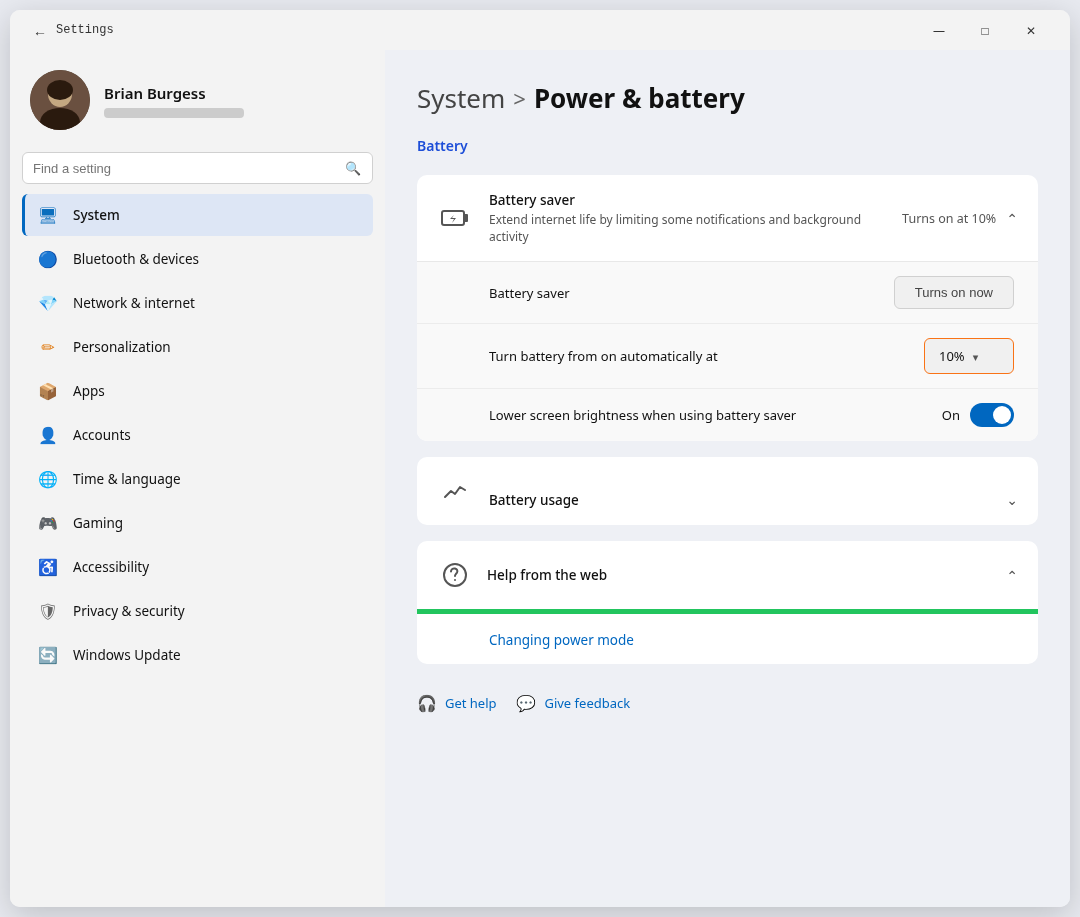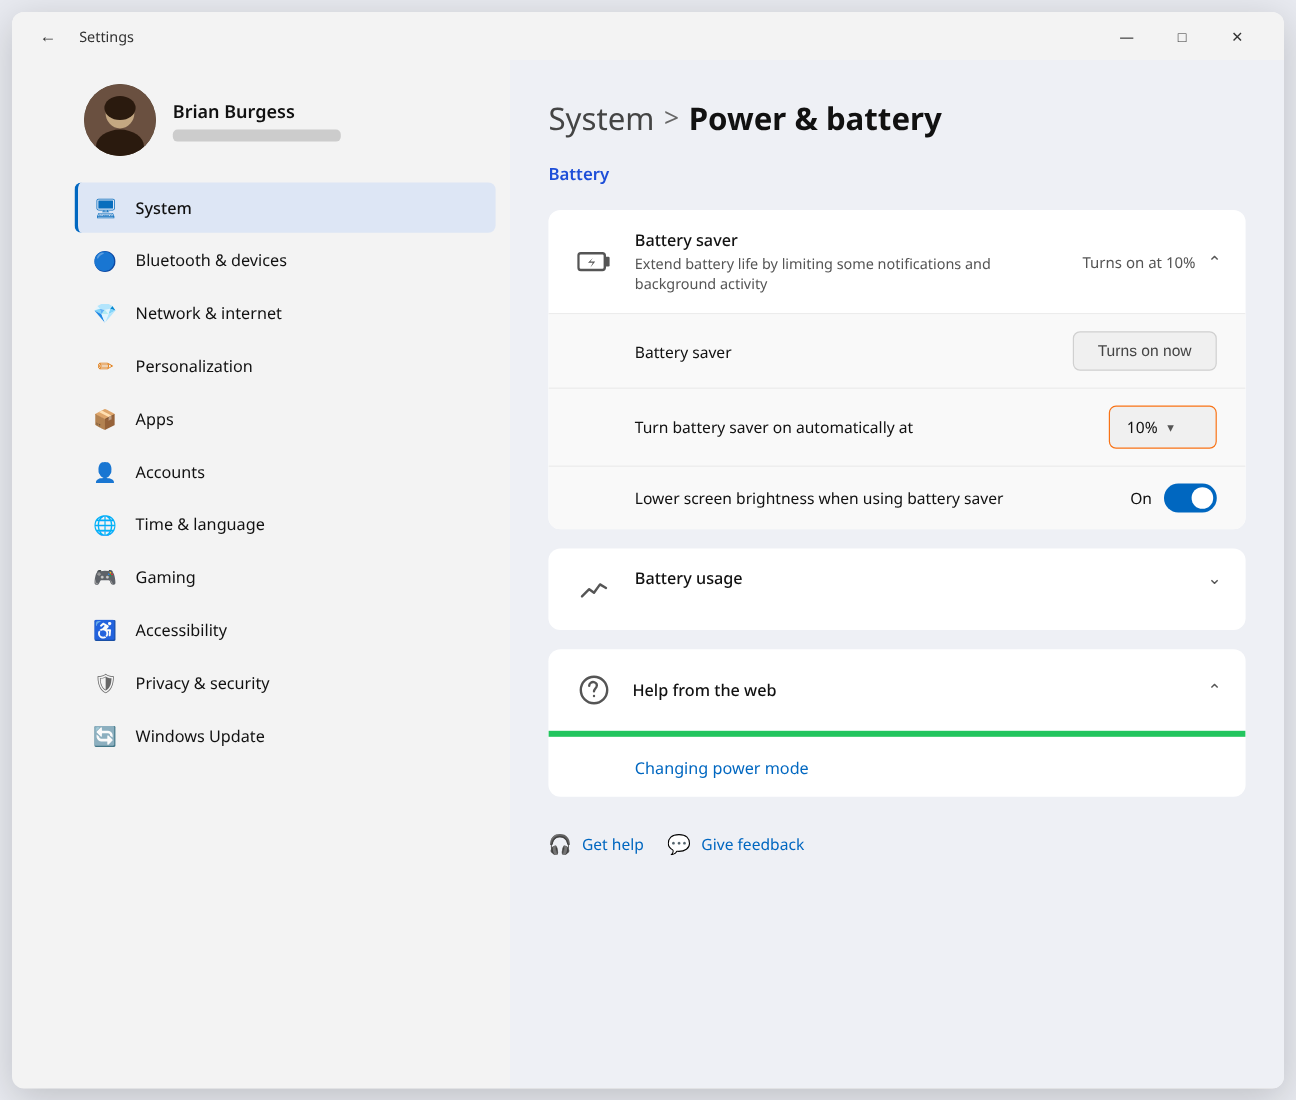--- a/index.html
+++ b/index.html
@@ -27,21 +27,22 @@
       height: 40px;
       background: #f3f3f3;
       display: flex;
       align-items: center;
       padding: 0 16px;
       flex-shrink: 0;
     }
     .titlebar-title {
       font-size: 12px;
       color: #333;
-      margin-left: 12px;
+      margin-left: 2px;
+      font-family: Liberation Mono, monospace;
     }
     .titlebar-controls {
       margin-left: auto;
       display: flex;
       gap: 0;
     }
     .titlebar-btn {
       width: 46px;
       height: 32px;
       display: flex;
@@ -61,21 +62,20 @@
       align-items: center;
       justify-content: center;
       cursor: pointer;
       font-size: 14px;
       color: #333;
     }
     .content-area {
       display: flex;
       flex: 1;
       overflow: hidden;
-      padding-left: 40px;
     }
     .sidebar {
       width: 375px;
       background: #f3f3f3;
       padding: 8px 12px;
       display: flex;
       flex-direction: column;
       gap: 2px;
       flex-shrink: 0;
       overflow-y: auto;
@@ -286,21 +286,21 @@
       position: absolute;
       right: 3px;
       top: 3px;
       width: 18px;
       height: 18px;
       background: #fff;
       border-radius: 50%;
     }
     .usage-row {
       display: flex;
-      align-items: flex-start;
+      align-items: flex-end;
       padding: 16px 20px;
       gap: 16px;
     }
     .usage-icon { font-size: 20px; color: #555; }
     .usage-label { font-size: 13.5px; font-weight: 500; color: #111; flex: 1; }
     .help-card { background: #fff; border-radius: 10px; overflow: hidden; }
     .help-header {
       display: flex;
       align-items: center;
       padding: 16px 20px;
@@ -371,20 +371,24 @@
             <circle cx="30" cy="24" r="10" fill="#c4a882"></circle>
             <ellipse cx="30" cy="20" rx="13" ry="10" fill="#2a1a0e"></ellipse>
           </svg>
         </div>
         <div>
           <div class="user-name">Brian Burgess</div>
           <div class="user-sub"></div>
         </div>
       </div>
 
+      <div class="search-box">
+        <input class="search-input" type="text" placeholder="Find a setting" style="">
+        <span class="search-icon">🔍</span>
+      </div>
 
       <div class="nav-item active">
         <span class="nav-icon icon-system">🖥</span>
         <span>System</span>
       </div>
       <div class="nav-item">
         <span class="nav-icon icon-bluetooth">🔵</span>
         <span>Bluetooth &amp; devices</span>
       </div>
       <div class="nav-item">
@@ -442,39 +446,39 @@
         <div class="card-row">
           <div class="card-icon">
             <svg width="28" height="28" viewBox="0 0 28 28" fill="none">
               <rect x="1" y="7" width="22" height="14" rx="2" stroke="#555" stroke-width="2" fill="none"></rect>
               <rect x="23" y="10" width="4" height="8" rx="1" fill="#555"></rect>
               <path d="M13 11 L9 15 L13 15 L11 19 L15 14 L11 14 Z" fill="#555"></path>
             </svg>
           </div>
           <div class="card-text">
             <div class="card-label">Battery saver</div>
-            <div class="card-desc">Extend battery life by limiting some notifications and background activity</div>
+            <div class="card-desc">Extend internet life by limiting some notifications and background activity</div>
           </div>
           <div class="card-action">
             <span class="turns-on-text">Turns on at 10%</span>
             <span class="chevron-icon">⌃</span>
           </div>
         </div>
 
         <div class="expandable-inner">
 
           <div class="inner-row">
             <span class="inner-label">Battery saver</span>
             <div class="card-action">
               <button class="btn-turn-on">Turns on now</button>
             </div>
           </div>
 
           <div class="inner-row">
-            <span class="inner-label">Turn battery saver on automatically at</span>
+            <span class="inner-label">Turn battery from on automatically at</span>
             <div class="dropdown-select">
               <span>10%</span>
               <span style="font-size:11px;color:#555;">▾</span>
             </div>
           </div>
 
           <div class="inner-row">
             <span class="inner-label">Lower screen brightness when using battery saver</span>
             <div class="toggle-wrap">
               <span class="toggle-label">On</span>

